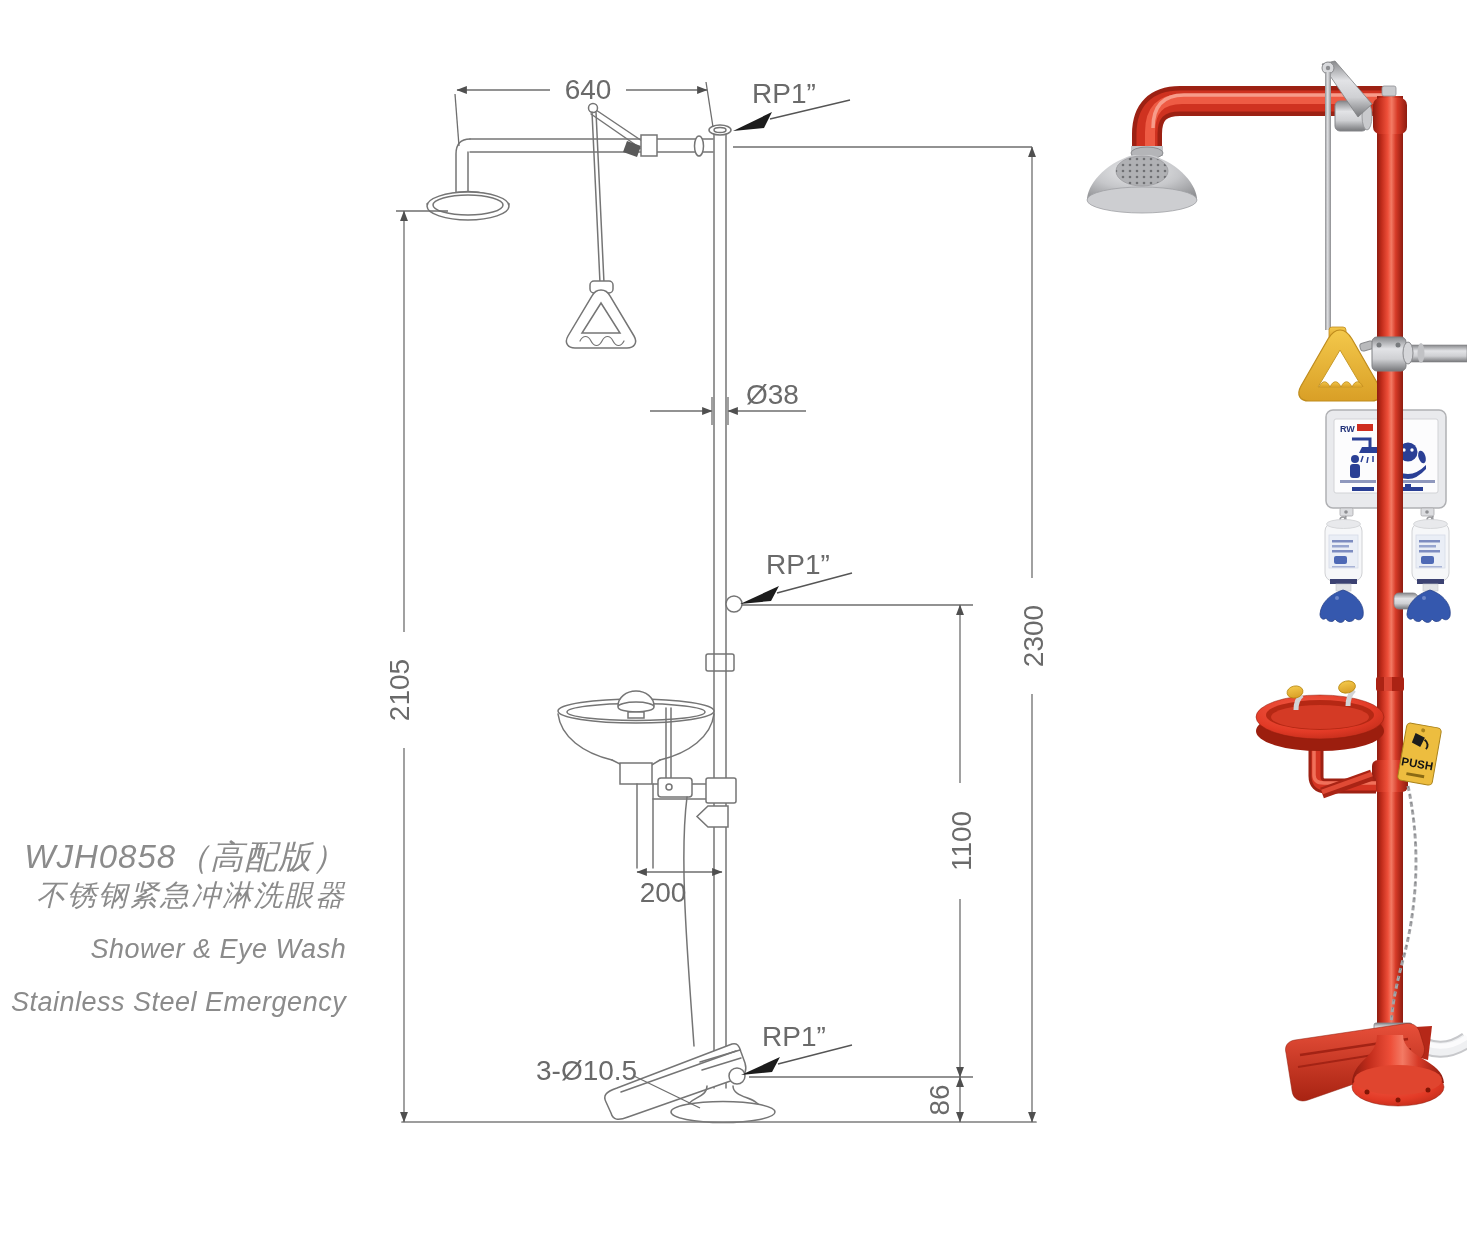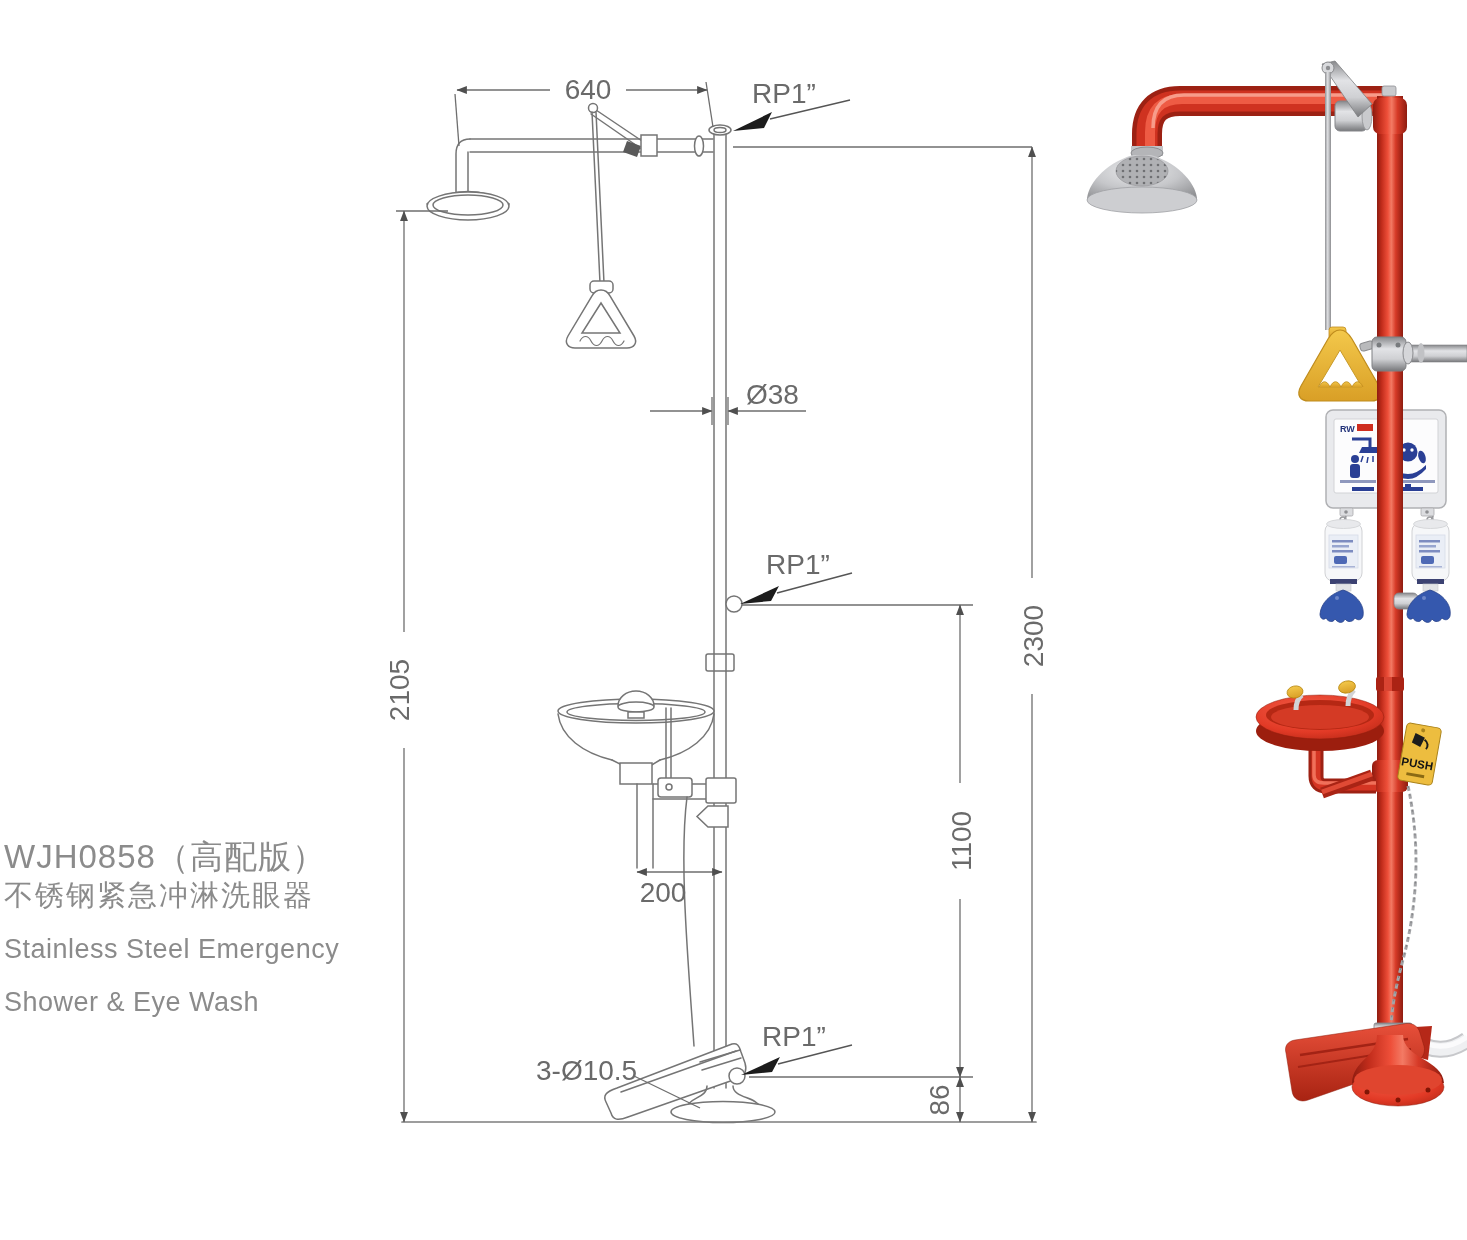--- a/index.html
+++ b/index.html
@@ -1,19 +1,19 @@
 <!DOCTYPE html>
 <html><head>
 <meta charset="utf-8">
 <style>
   html,body{margin:0;padding:0;background:#ffffff;}
   .canvas{position:relative;width:1467px;height:1240px;background:#ffffff;overflow:hidden;
-          font-family:"Liberation Sans",sans-serif;}
+          font-family:"Liberation Sans",sans-serif;text-align:right;}
   .canvas svg{position:absolute;left:0;top:0;}
-  .title-block{position:absolute;left:4px;top:840px;color:#8b8b8b;line-height:1;}
+  .title-block{position:absolute;left:11px;top:840px;color:#8b8b8b;line-height:1;font-style:italic;}
   .title-model{font-size:33px;font-weight:500;letter-spacing:1px;}
   .title-cn{font-size:29px;margin-top:8px;letter-spacing:2px;}
   .title-en{font-size:27px;margin-top:26px;letter-spacing:0.5px;}
   .dim-text{font-size:28px;fill:#6a6a6a;font-family:"Liberation Sans",sans-serif;}
 </style>
 </head>
 <body>
 
 <div class="canvas">
 
@@ -371,17 +371,17 @@
       <circle cx="1367" cy="1092" r="2.5" fill="#801505"></circle>
       <circle cx="1428" cy="1090" r="2.5" fill="#801505"></circle>
       <circle cx="1398" cy="1100" r="2.5" fill="#801505"></circle>
     </g>
   </g>
 </svg>
 
   <div class="title-block">
     <div class="title-model">WJH0858（高配版）</div>
     <div class="title-cn">不锈钢紧急冲淋洗眼器</div>
+    <div class="title-en">Shower &amp; Eye Wash</div>
     <div class="title-en">Stainless Steel Emergency</div>
-    <div class="title-en">Shower &amp; Eye Wash</div>
   </div>
 
 </div>
 
 </body></html>

